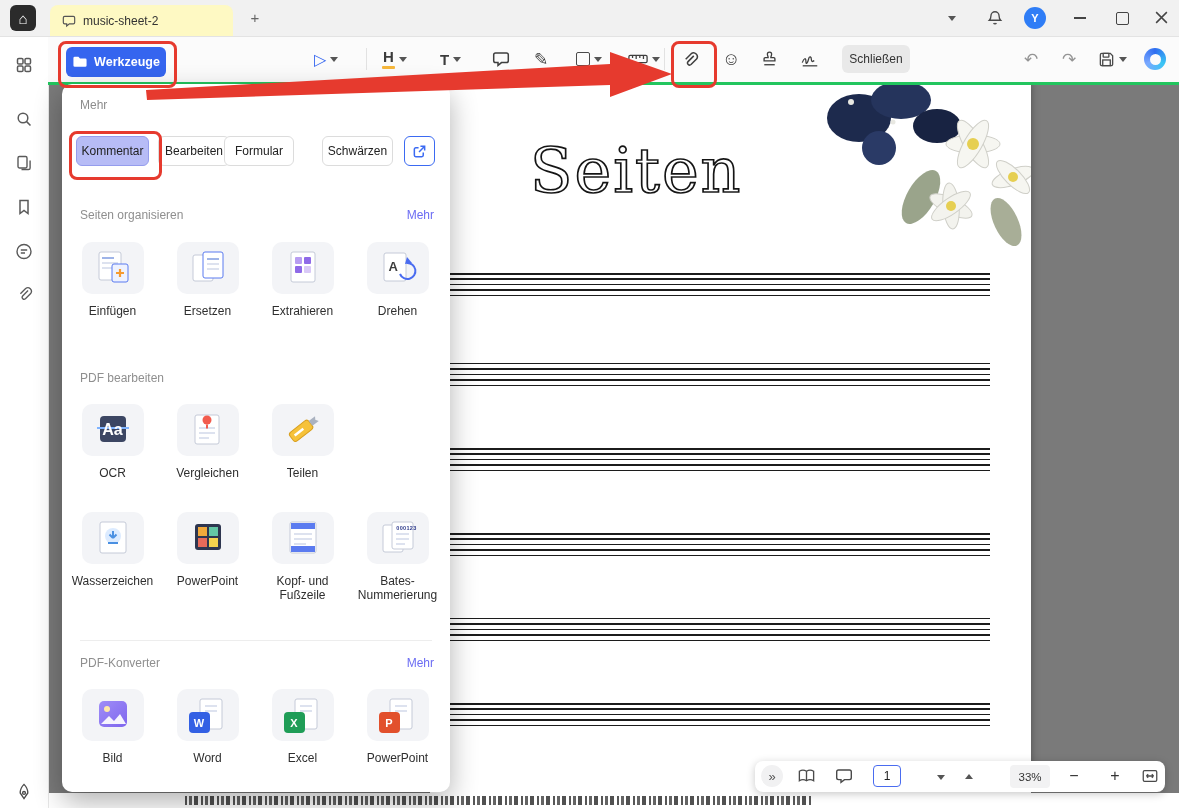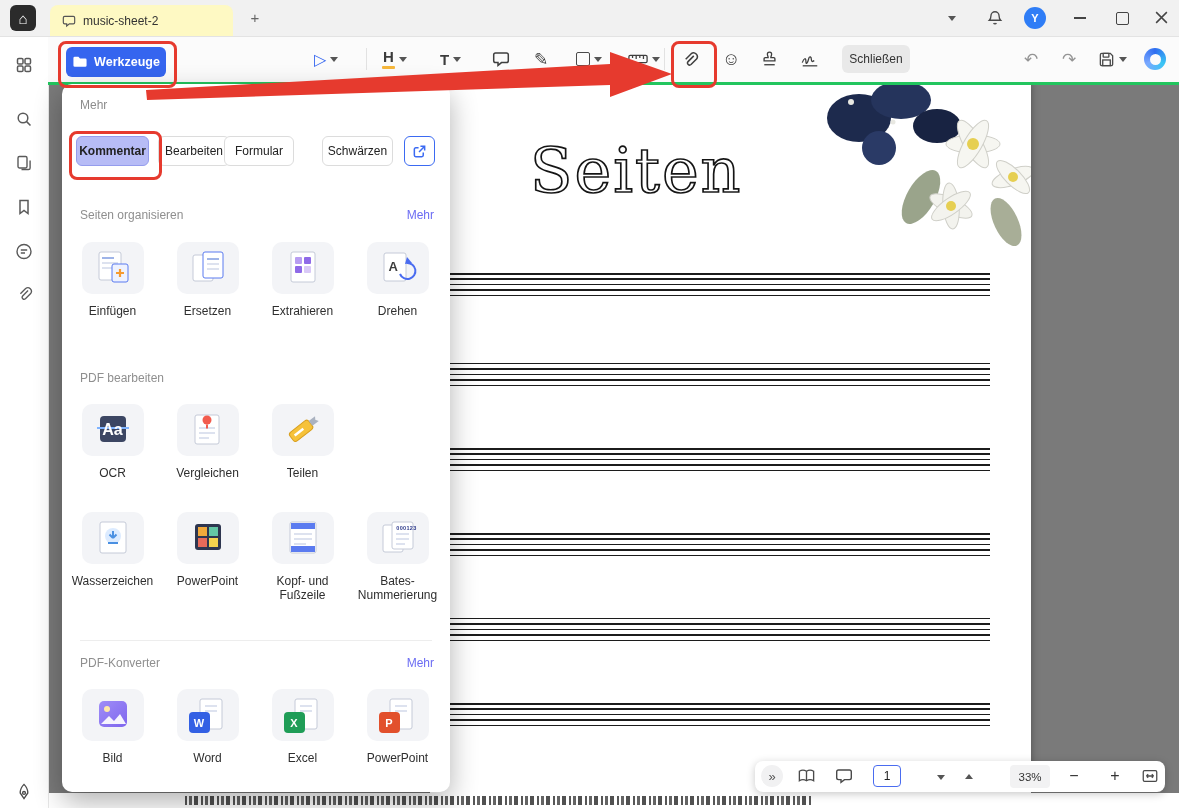--- a/index.html
+++ b/index.html
@@ -79,21 +79,21 @@
             display:flex;align-items:center;justify-content:center;font-size:11.5px;color:#333;}
   .pm{position:absolute;top:5px;width:16px;height:20px;display:flex;align-items:center;justify-content:center;
       font-size:16px;color:#333;}
   
   .panel{position:absolute;left:62px;top:84px;width:388px;height:708px;background:#fff;border-radius:10px;
          box-shadow:0 10px 28px rgba(0,0,0,.30);z-index:5;}
   .modus{position:absolute;left:18px;top:14px;font-size:12px;color:#8c8c8c;}
   .mode-btn{position:absolute;top:52px;height:30px;border:1px solid #dcdcdc;background:#fff;border-radius:6px;
             display:flex;align-items:center;justify-content:center;font-size:12px;color:#222;
             box-sizing:border-box;}
-  .mode-btn.active{background:#b7bcf6;border-color:#959ded;font-weight:700;}
+  .mode-btn.active{background:#b7bcf6;border-color:#959ded;font-weight:400;}
   .share-btn{position:absolute;left:342px;top:52px;width:31px;height:30px;border:1.5px solid #3b6af2;
              border-radius:6px;box-sizing:border-box;display:flex;align-items:center;justify-content:center;
              background:#fff;}
   .sect-head{position:absolute;left:18px;right:16px;display:flex;justify-content:space-between;
              align-items:center;}
   .sect-title{font-size:12px;color:#8f8f8f;}
   .more-link{font-size:12px;color:#6b6cf3;}
   .cells{position:absolute;left:3px;right:0;display:flex;}
   .cell{width:95px;display:flex;flex-direction:column;align-items:center;}
   .tile{width:62px;height:52px;background:#f3f4f7;border-radius:10px;display:flex;align-items:center;

